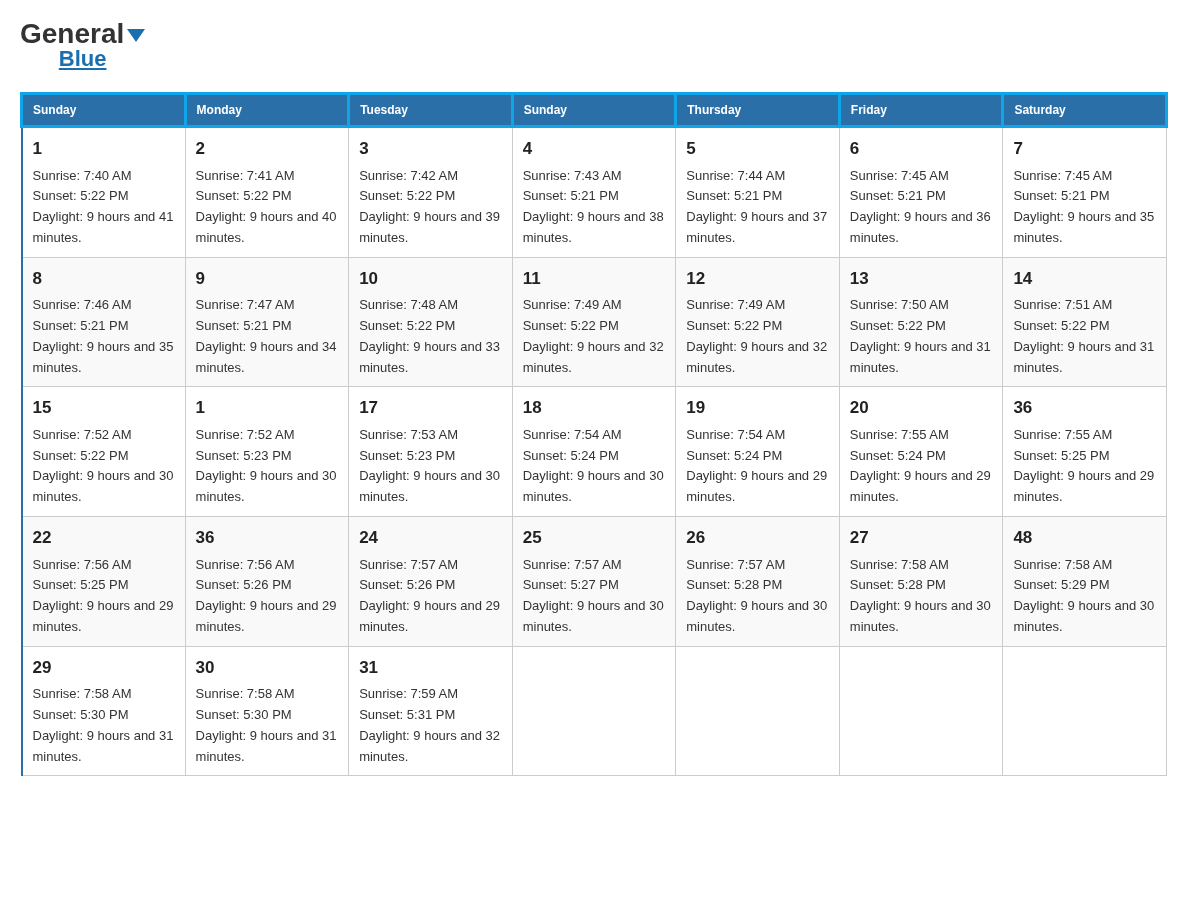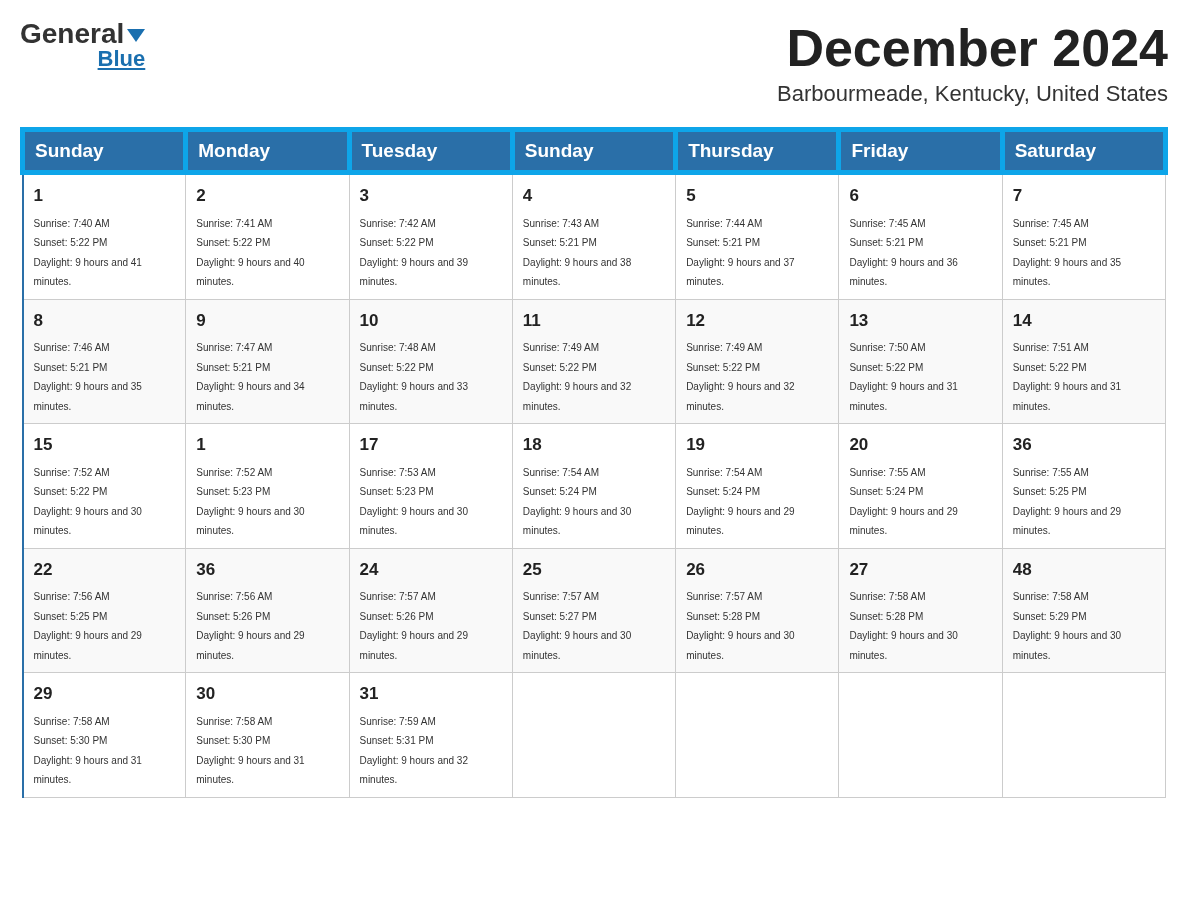--- a/index.html
+++ b/index.html
@@ -12,21 +12,21 @@
     }
     .header {
       display: flex;
       justify-content: space-between;
       align-items: flex-start;
       margin-bottom: 20px;
     }
     .logo {
       display: flex;
       flex-direction: column;
-      align-items: flex-end;
+      align-items: center;
     }
     .logo-text {
       font-size: 28px;
       font-weight: bold;
       color: #333;
       line-height: 1;
     }
     .logo-blue-line {
       color: #1a6faf;
       font-size: 22px;
@@ -49,67 +49,63 @@
       margin-top: 4px;
     }
     table {
       width: 100%;
       border-collapse: collapse;
       table-layout: fixed;
     }
     thead th {
       background-color: #2a6fa8;
       color: #fff;
-      font-size: 19px;
+      font-size: 12px;
       font-weight: bold;
       padding: 8px 10px;
       text-align: left;
-      border: 5px solid #0ea5e9;
+      border: 3px solid #0ea5e9;
     }
     tbody td {
       vertical-align: top;
       padding: 8px 10px;
       border: 1px solid #ccc;
       font-size: 13px;
       color: #333;
       line-height: 1.5;
       height: 110px;
     }
     .day-number {
       font-size: 17px;
       font-weight: bold;
       color: #222;
       display: block;
       margin-bottom: 4px;
     }
     .day-info {
-      font-size: 10px;
+      font-size: 13px;
       color: #333;
       line-height: 1.6;
     }
     tbody tr:nth-child(even) td {
       background-color: #f9f9f9;
     }
     tbody tr td:first-child {
       border-left: 2px solid #2a6fa8;
     }
   </style>
 </head>
 <body>
 
 <div class="header">
   <div class="logo">
     <div class="logo-text">
       General<span style="display:inline-block;width:0;height:0;border-left:9px solid transparent;border-right:9px solid transparent;border-top:13px solid #1a6faf;margin-left:3px;vertical-align:middle;"></span>
     </div>
     <div class="logo-blue-line">Blue</div>
-  </div>
-  <div class="title-block">
-    <div class="month-title">December 2024</div>
-    <div class="location-title">Barbourmeade, Kentucky, United States</div>
   </div>
 </div>
 
 <table>
   <thead>
     <tr id="header-row">
         <th>Sunday</th>
         <th>Monday</th>
         <th>Tuesday</th>
         <th>Sunday</th>

